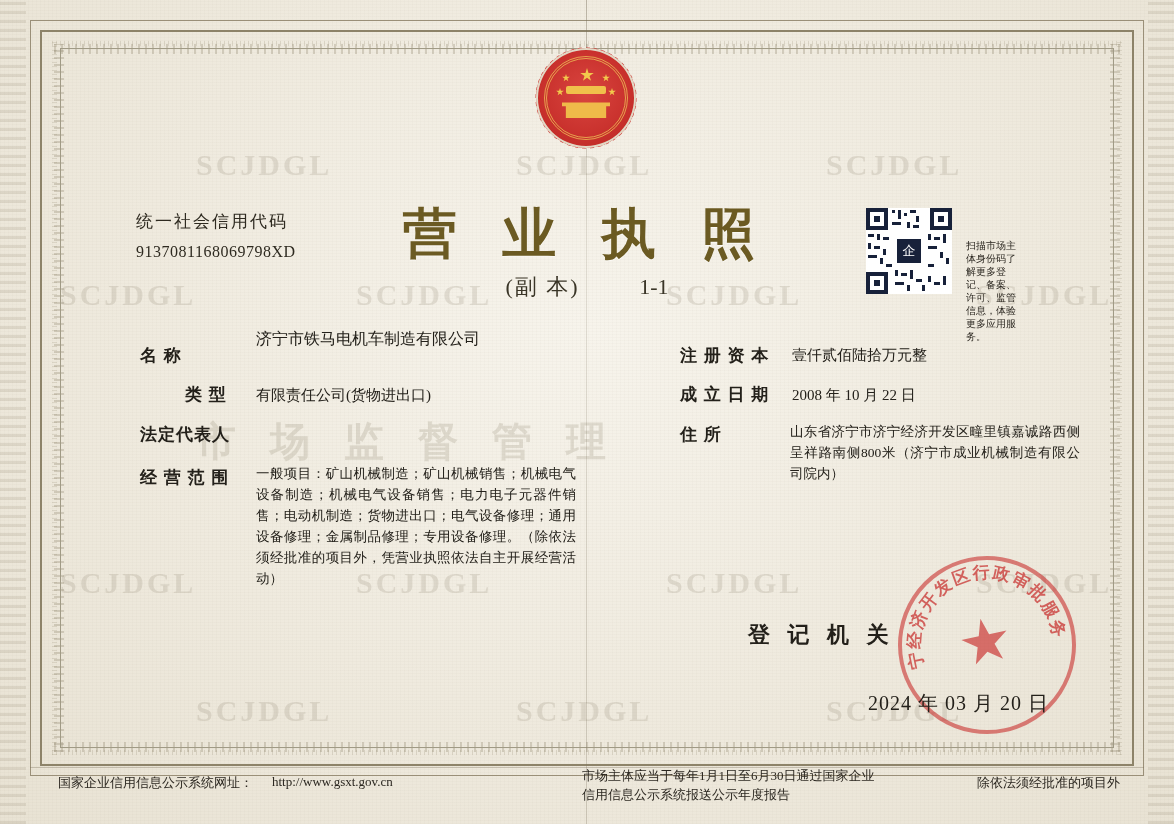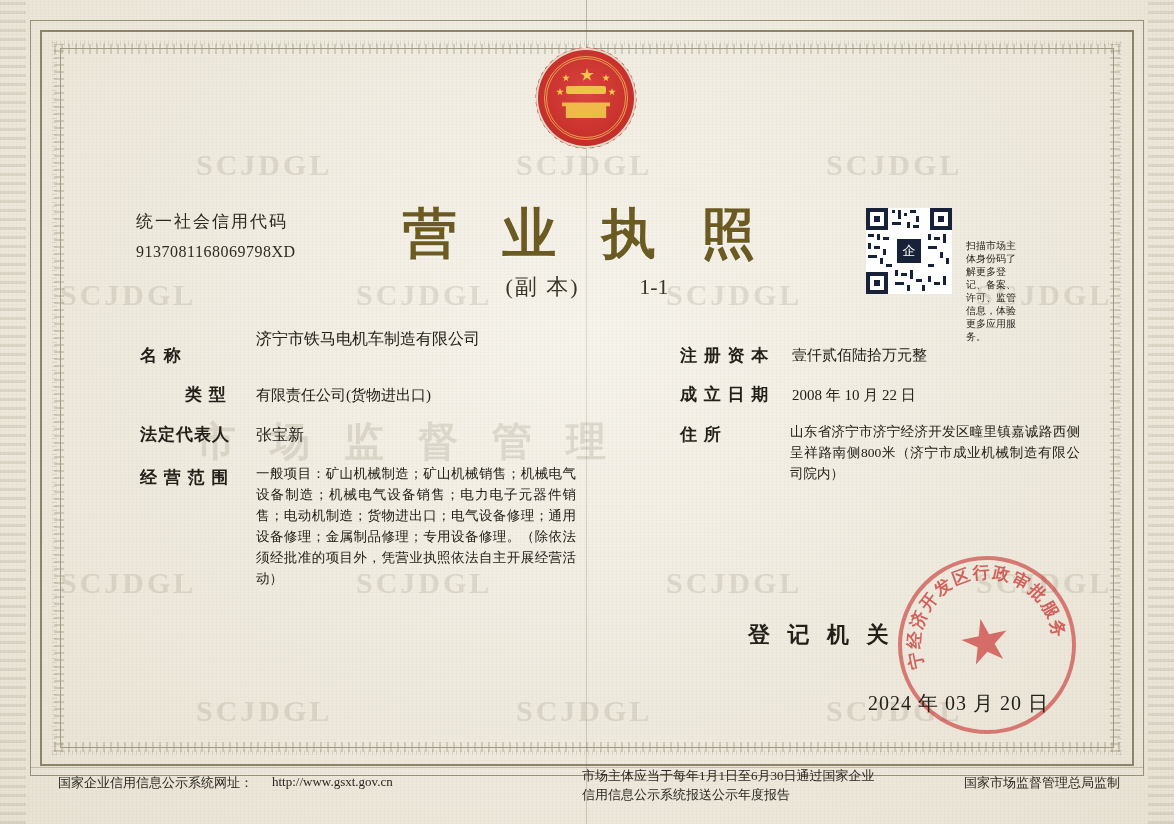--- a/index.html
+++ b/index.html
@@ -331,21 +331,20 @@
   </div>
   <div class="qr-note">扫描市场主体身份码了解更多登记、备案、许可、监管信息，体验更多应用服务。</div>
 
   <div class="field-label" style="left:140px;top:344px;">名        称</div>
   <div class="field-value" style="left:256px;top:328px;width:300px;font-size:16px;">济宁市铁马电机车制造有限公司</div>
 
   <div class="field-label" style="left:140px;top:383px;margin-left:45px;">类        型</div>
   <div class="field-value" style="left:256px;top:384px;width:300px;">有限责任公司(货物进出口)</div>
 
   <div class="field-label" style="left:140px;top:423px;">法定代表人</div>
-  <div class="field-value" style="left:256px;top:424px;width:300px;font-size:16px;">张宝新</div>
 
   <div class="field-label" style="left:140px;top:466px;">经 营 范 围</div>
   <div class="field-value" style="left:256px;top:463px;width:320px;font-size:13.5px;line-height:21px;text-align:justify;">一般项目：矿山机械制造；矿山机械销售；机械电气设备制造；机械电气设备销售；电力电子元器件销售；电动机制造；货物进出口；电气设备修理；通用设备修理；金属制品修理；专用设备修理。（除依法须经批准的项目外，凭营业执照依法自主开展经营活动）</div>
 
   <div class="field-label" style="left:680px;top:344px;">注 册 资 本</div>
   <div class="field-value" style="left:792px;top:344px;width:280px;">壹仟贰佰陆拾万元整</div>
 
   <div class="field-label" style="left:680px;top:383px;">成 立 日 期</div>
   <div class="field-value" style="left:792px;top:384px;width:280px;">2008 年 10 月 22 日</div>
 
@@ -366,15 +365,15 @@
     <div class="star"></div>
   </div>
 
   <div class="issue-date">2024 年  03 月 20 日</div>
 
   <div class="hr-foot"></div>
   <div class="footer">
     <div class="left">国家企业信用信息公示系统网址：</div>
     <div class="url">http://www.gsxt.gov.cn</div>
     <div class="mid">市场主体应当于每年1月1日至6月30日通过国家企业信用信息公示系统报送公示年度报告</div>
-    <div class="right">国家市场监督管理总局监制</div>
+    <div class="right">除依法须经批准的项目外</div>
   </div>
 </div>
 
 </body></html>

